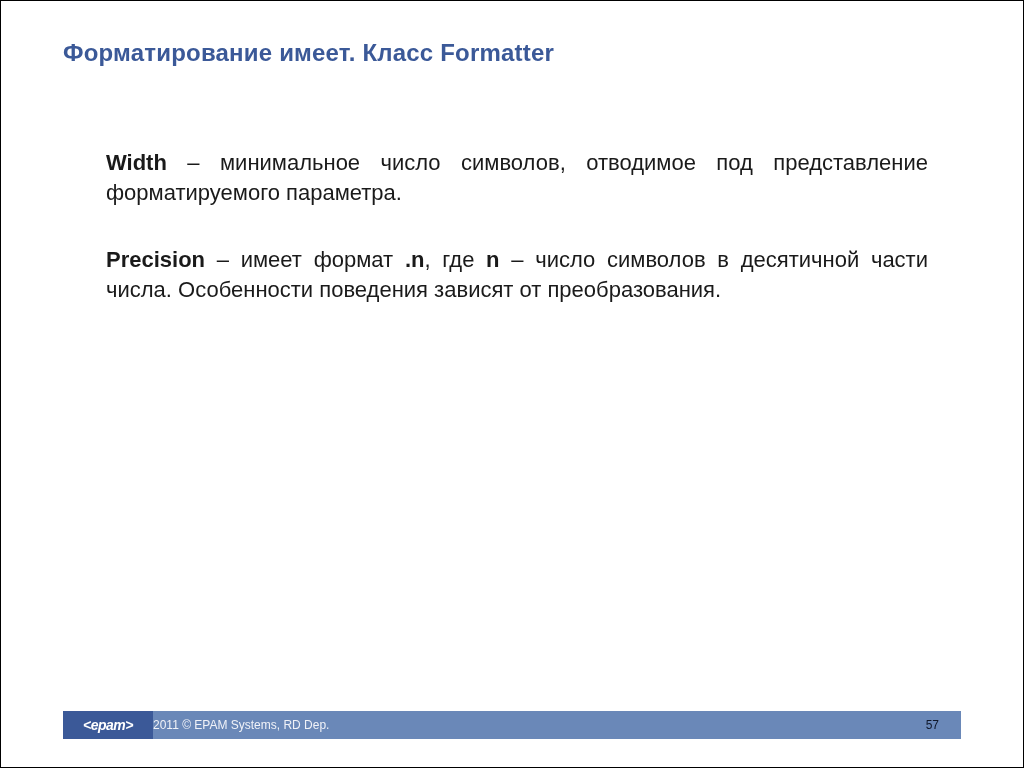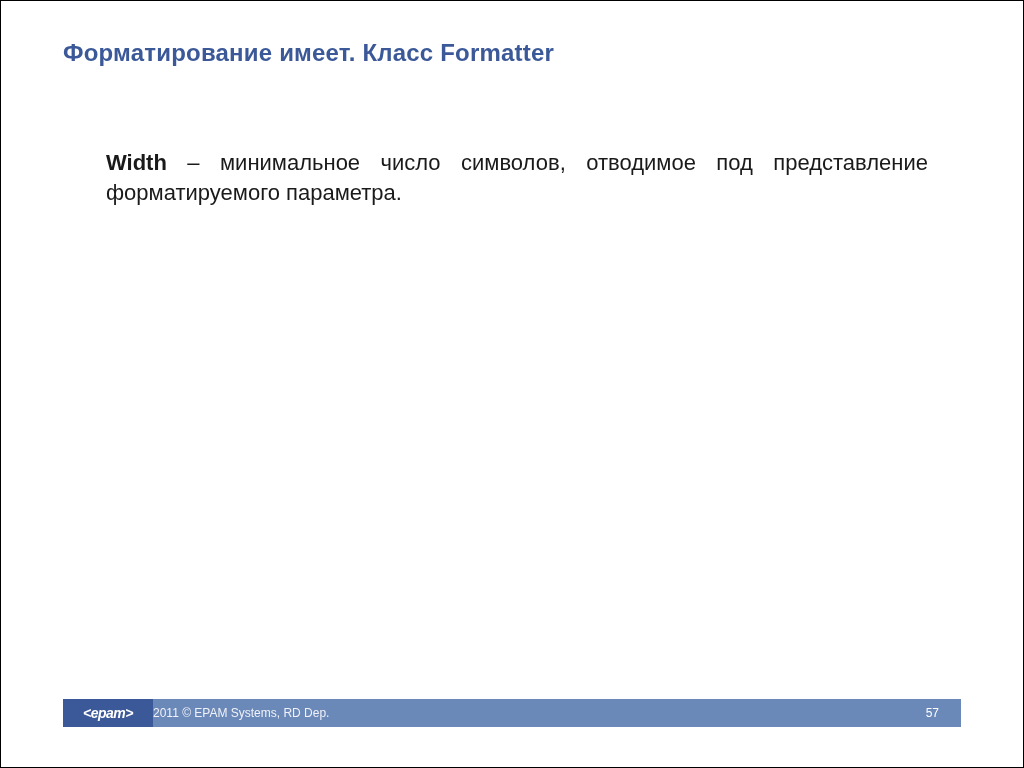--- a/index.html
+++ b/index.html
@@ -31,21 +31,21 @@
       color: #1a1a1a;
       font-size: 22px;
       line-height: 1.35;
       text-align: justify;
       margin-bottom: 38px;
       font-family: "Tahoma", "Verdana", sans-serif;
     }
     .paragraph .b { font-weight: bold; }
     .footer-bar {
       position: absolute;
-      bottom: 40px;
+      bottom: 28px;
       left: 62px;
       right: 62px;
       height: 28px;
       background: #6A88B8;
       display: flex;
       align-items: center;
       color: #ffffff;
       font-size: 12px;
     }
     .footer-logo-wrap {
@@ -62,34 +62,37 @@
       letter-spacing: -0.5px;
     }
     .footer-copy {
       color: #f0f2f8;
       font-family: "Tahoma", sans-serif;
       font-size: 12px;
     }
     .footer-page {
       margin-left: auto;
       margin-right: 22px;
-      color: #ffffff;
+      color: #0f172a;
       font-family: "Tahoma", sans-serif;
       font-size: 12px;
       text-align: center;
     }
   </style>
 </head>
 <body>
 
 <div class="slide-title">Форматирование имеет. Класс Formatter</div>
 
 <div class="content">
   <p class="paragraph">
     <span class="b">Width</span><span> – минимальное число символов, отводимое под представление форматируемого параметра.</span>
   </p>
+  <p class="paragraph">
+    <span class="b">Precision</span><span> – имеет формат </span><span class="b">.n</span><span>, где </span><span class="b">n</span><span> – число символов в десятичной части числа. Особенности поведения зависят от преобразования.</span>
+  </p>
 </div>
 
 <div class="footer-bar">
   <div class="footer-logo-wrap">&lt;epam&gt;</div>
   <div class="footer-copy">2011 © EPAM Systems, RD Dep.</div>
   <div class="footer-page">57</div>
 </div>
 
 </body></html>

